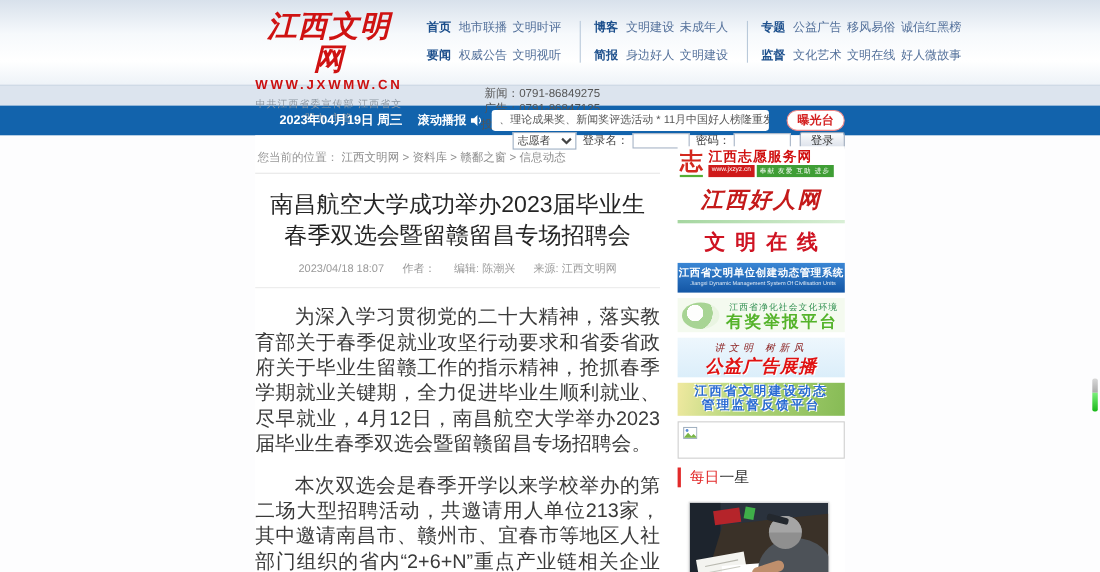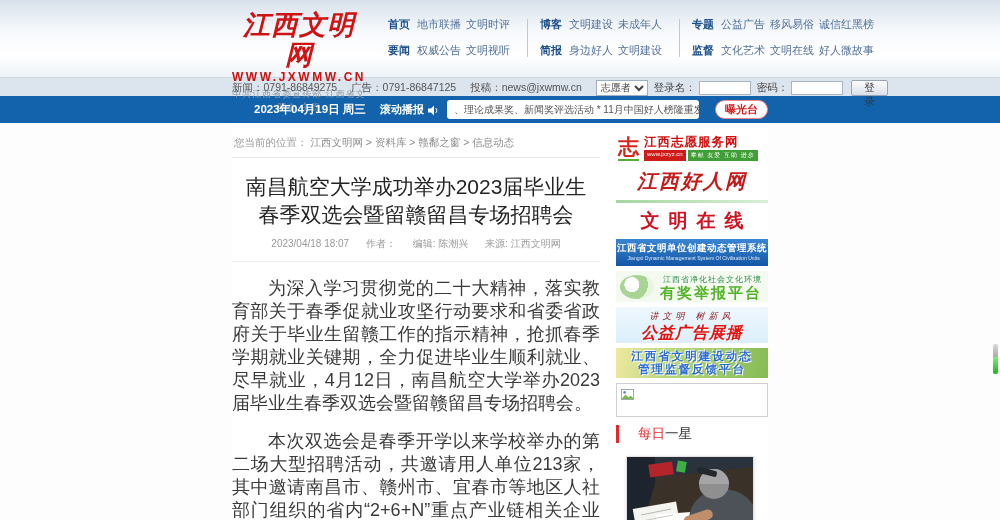--- a/index.html
+++ b/index.html
@@ -16,21 +16,21 @@
   .logo-sub { font-size:9px; color:#8e98a3; margin-top:3px; letter-spacing:1px; }
   .nav { display:flex; margin-left:12px; padding-top:17px; }
   .nav-col { padding:0 10px; }
   .nav-row { white-space:nowrap; margin-bottom:11px; font-size:11px; }
   .nav-b { font-weight:bold; color:#1c4f8c; margin-right:7px; cursor:pointer; }
   .nav-l { color:#54719b; margin-right:5px; cursor:pointer; }
   .nav-sep { width:1px; background:#b9c9da; height:38px; margin:2px 2px 0 2px; }
 
   
   .contactband { height:19px; background:#dce4ee; border-top:1px solid #cdd8e4; }
-  .contact-flex { display:flex; align-items:center; height:19px; font-size:10.5px; color:#555; }
+  .contact-flex { display:flex; align-items:center; height:19px; font-size:10.5px; color:#555;flex-direction:column; }
   .contact-flex .c-item { margin-right:14px; white-space:nowrap; }
   .login { margin-left:auto; display:flex; align-items:center; }
   .login select { font-size:10px; height:16px; width:58px; border:1px solid #9fb0c4; background:#fff; color:#444; }
   .login .lbl { font-size:10.5px; color:#444; margin:0 3px 0 6px; white-space:nowrap; }
   .login input { width:52px; height:14px; border:1px solid #a7b4c6; background:#fff; }
   .login-btn { margin-left:8px; height:16px; padding:0 9px; font-size:10.5px; color:#333; background:linear-gradient(#fdfdfd,#d9dfe9); border:1px solid #98a5b8; border-radius:2px; cursor:pointer; }
 
   
   .blueband { height:27px; background:#1263ac; }
   .blue-flex { display:flex; align-items:center; height:27px; }
@@ -70,21 +70,21 @@
   .sb5-l1 { font-family:"DejaVu Serif","Liberation Serif",serif; font-style:italic; font-size:9px; color:#8b1f1f; letter-spacing:4px; }
   .sb5-l2 { font-size:16px; font-weight:bold; font-style:italic; color:#e01212; letter-spacing:1px; text-shadow:1px 1px 0 #fff; }
   .sb6 { height:31px; background:#f4faef; position:relative; text-align:right; padding:3px 6px 0 0; }
   .sb6::before { content:""; position:absolute; left:4px; top:4px; width:34px; height:24px; border-radius:50%;
                  background:radial-gradient(circle at 35% 40%, #ffffff 0 28%, #9fd08a 29% 60%, #e8f4e0 61%); opacity:.9; }
   .sb6-l1 { font-size:8px; color:#2f8f4f; letter-spacing:1px; }
   .sb6-l2 { font-size:15px; font-weight:bold; color:#54b32a; letter-spacing:2px; line-height:16px; }
   .sb7 { height:30px; background:linear-gradient(100deg,#f0e9a0 0%,#b7d77e 35%,#86bb55 100%); text-align:center; padding-top:2px; }
   .sb7 div { font-size:11.5px; font-weight:bold; color:#2a6bd4; letter-spacing:2px; line-height:13px; text-shadow:1px 1px 0 #fff,-1px -1px 0 #fff; }
   .sb8 { height:34px; background:#fff; border:1px solid #cfcfcf; padding:4px; }
-  .dailystar { margin-top:8px; border-left:3px solid #e22a2a; padding-left:19px; height:18px; display:flex; align-items:center; font-size:13.5px; }
+  .dailystar { margin-top:8px; border-left:3px solid #e22a2a; padding-left:8px; height:18px; display:flex; align-items:center; font-size:13.5px; }
   .ds-red { color:#e22a2a; }
   .ds-dark { color:#333; }
   .photo { margin:13px 0 0 10px; width:128px; height:88px; border:1px solid #e3e3e3; box-shadow:0 1px 3px rgba(0,0,0,.15); cursor:pointer; }
   .photo svg { display:block; }
 
   
   .scrollwidget { position:absolute; right:2px; top:344px; width:5px; cursor:pointer; }
   .sw-gray { height:13px; background:linear-gradient(180deg,#d9d9d9,#ababab); border-radius:2px 2px 0 0; }
   .sw-green { height:17px; background:linear-gradient(180deg,#7cf07c,#18b818); border-radius:0 0 2px 2px; }
 </style>

